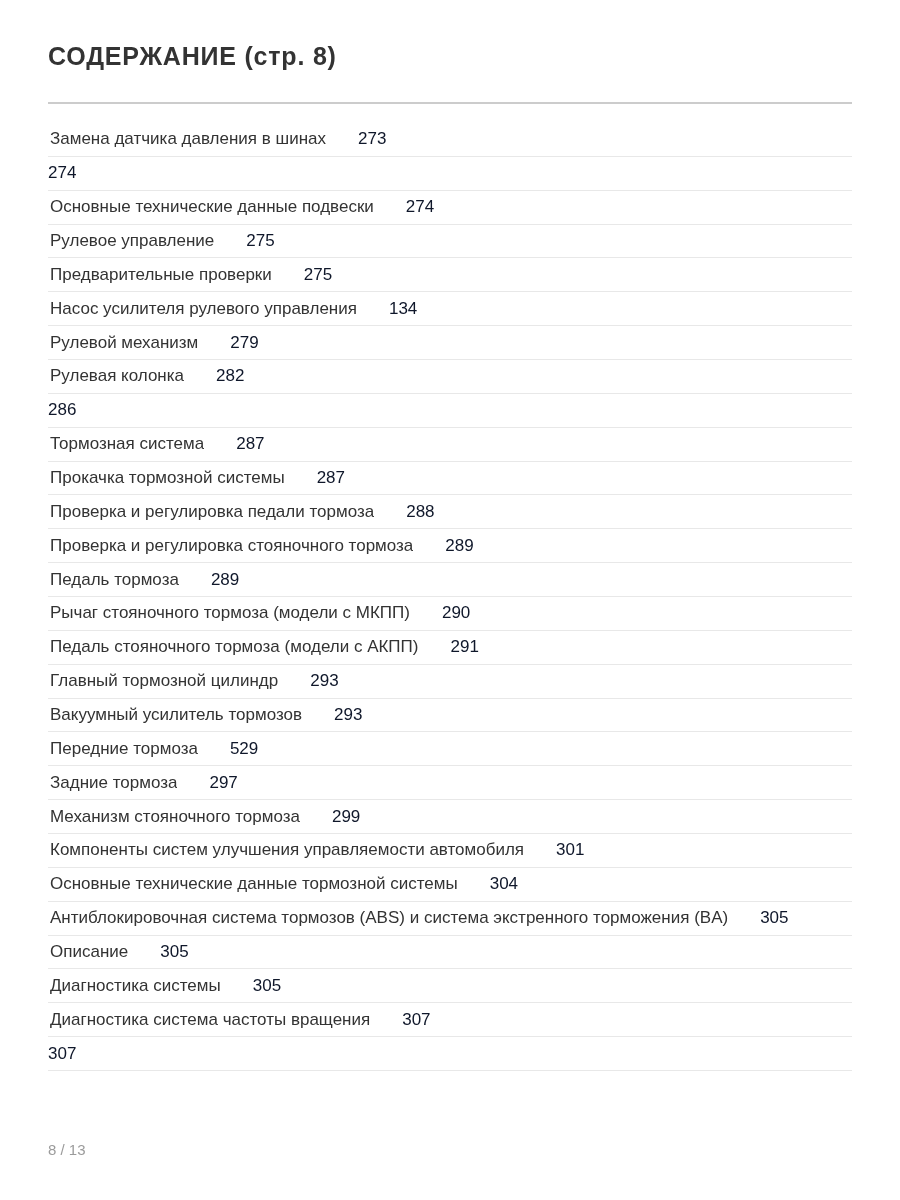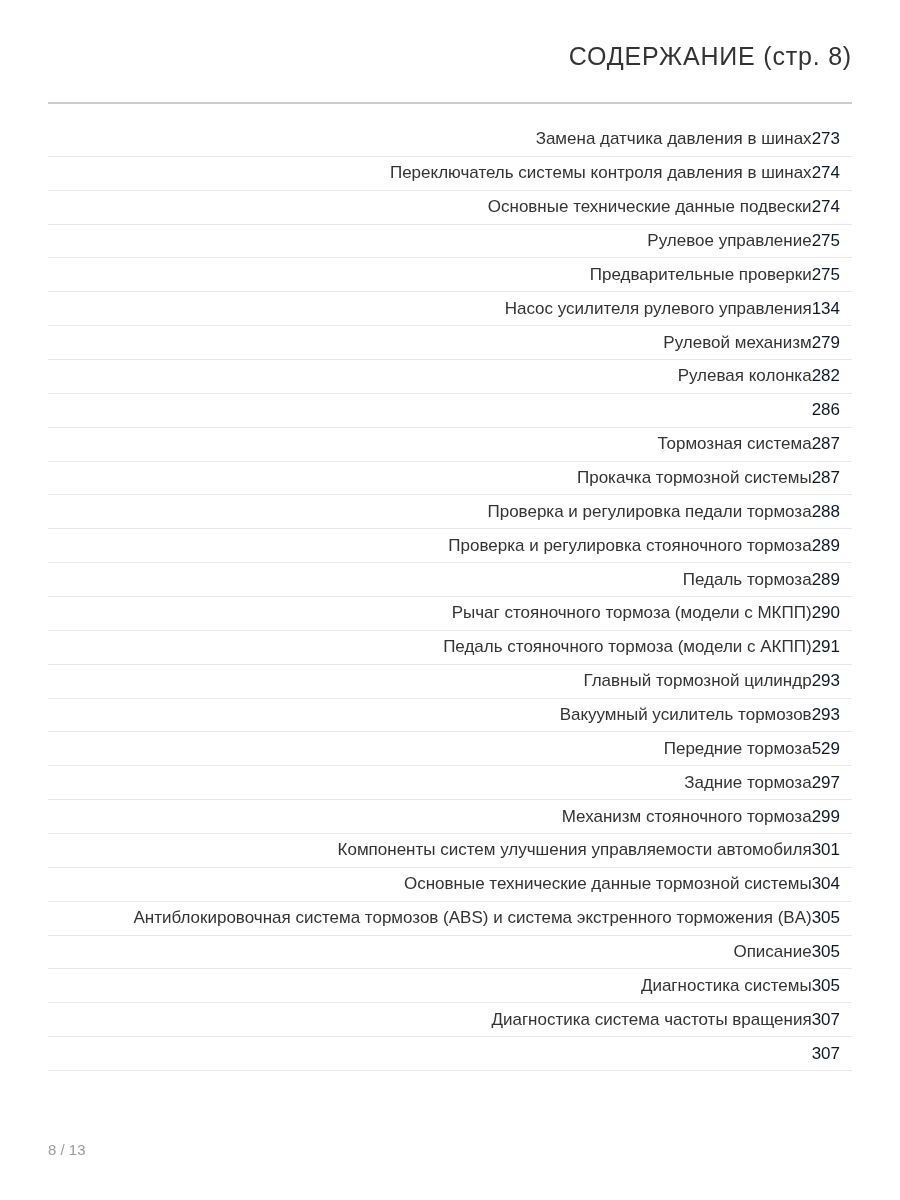--- a/index.html
+++ b/index.html
@@ -11,42 +11,43 @@
     overflow: hidden;
   }
   .page {
     width: 900px;
     height: 1200px;
     padding: 0 48px;
     background: #ffffff;
   }
   .page-title {
     padding-top: 42px;
-    text-align: right;
+    text-align: left;
     font-size: 25px;
-    font-weight: 400;
+    font-weight: 700;
     letter-spacing: 0.8px;
     color: #333333;
   }
   .top-rule {
     margin-top: 31px;
     border: none;
     border-top: 2px solid #cccccc;
     height: 0;
   }
   .toc-list {
     margin-top: 19px;
   }
   .toc-row {
     height: 33.86px;
     display: flex;
     align-items: center;
-    justify-content: flex-end;
+    justify-content: flex-start;
     border-bottom: 1px solid #e8e8e8;
     cursor: pointer;
+    gap: 32px;
   }
   .toc-label {
     font-size: 17px;
     color: #333333;
     padding-left: 2px;
     white-space: nowrap;
     overflow: hidden;
   }
   .toc-page {
     font-size: 17px;
@@ -70,21 +71,20 @@
 
   <hr class="top-rule">
 
   <div class="toc-list">
     <div class="toc-row">
       <span class="toc-label">Замена датчика давления в шинах</span>
       <span class="toc-page">273</span>
     </div>
 
     <div class="toc-row">
-      <span class="toc-label">Переключатель системы контроля давления в шинах</span>
       <span class="toc-page">274</span>
     </div>
 
     <div class="toc-row">
       <span class="toc-label">Основные технические данные подвески</span>
       <span class="toc-page">274</span>
     </div>
 
     <div class="toc-row">
       <span class="toc-label">Рулевое управление</span>

